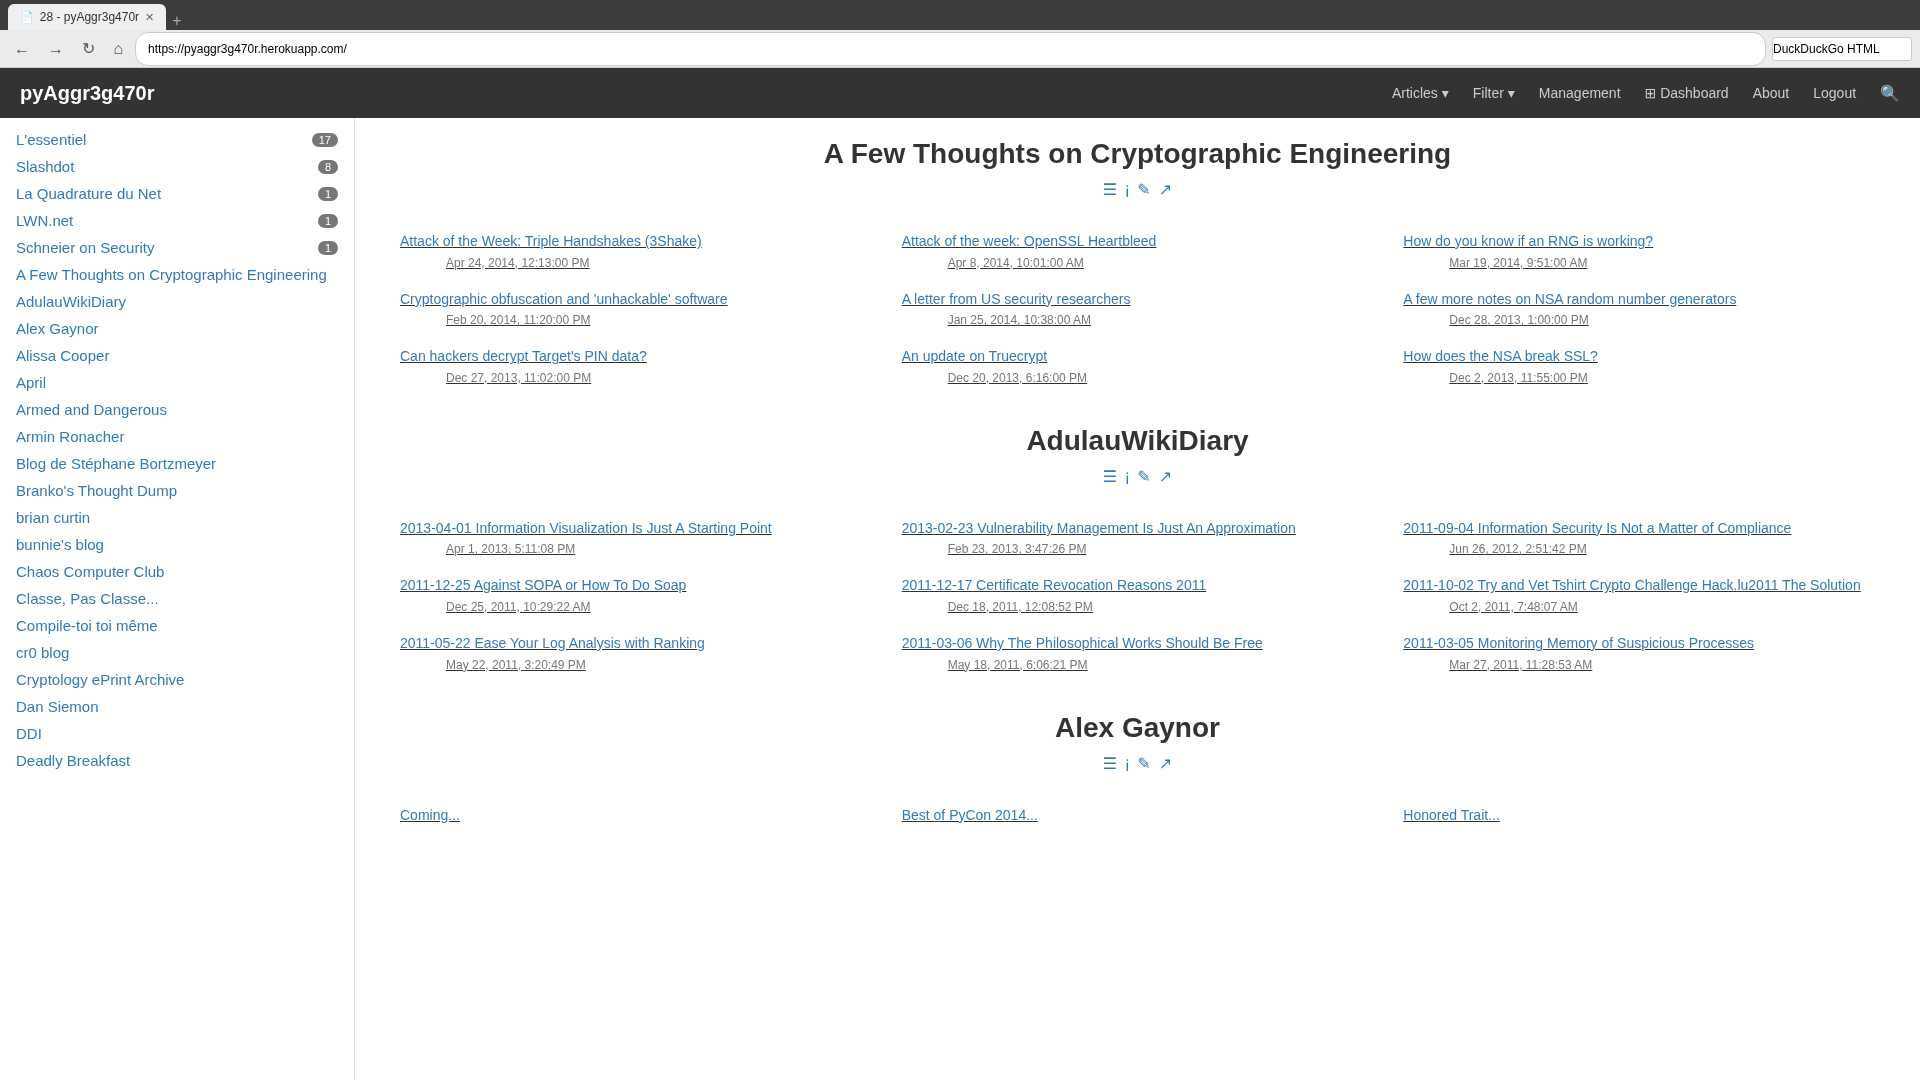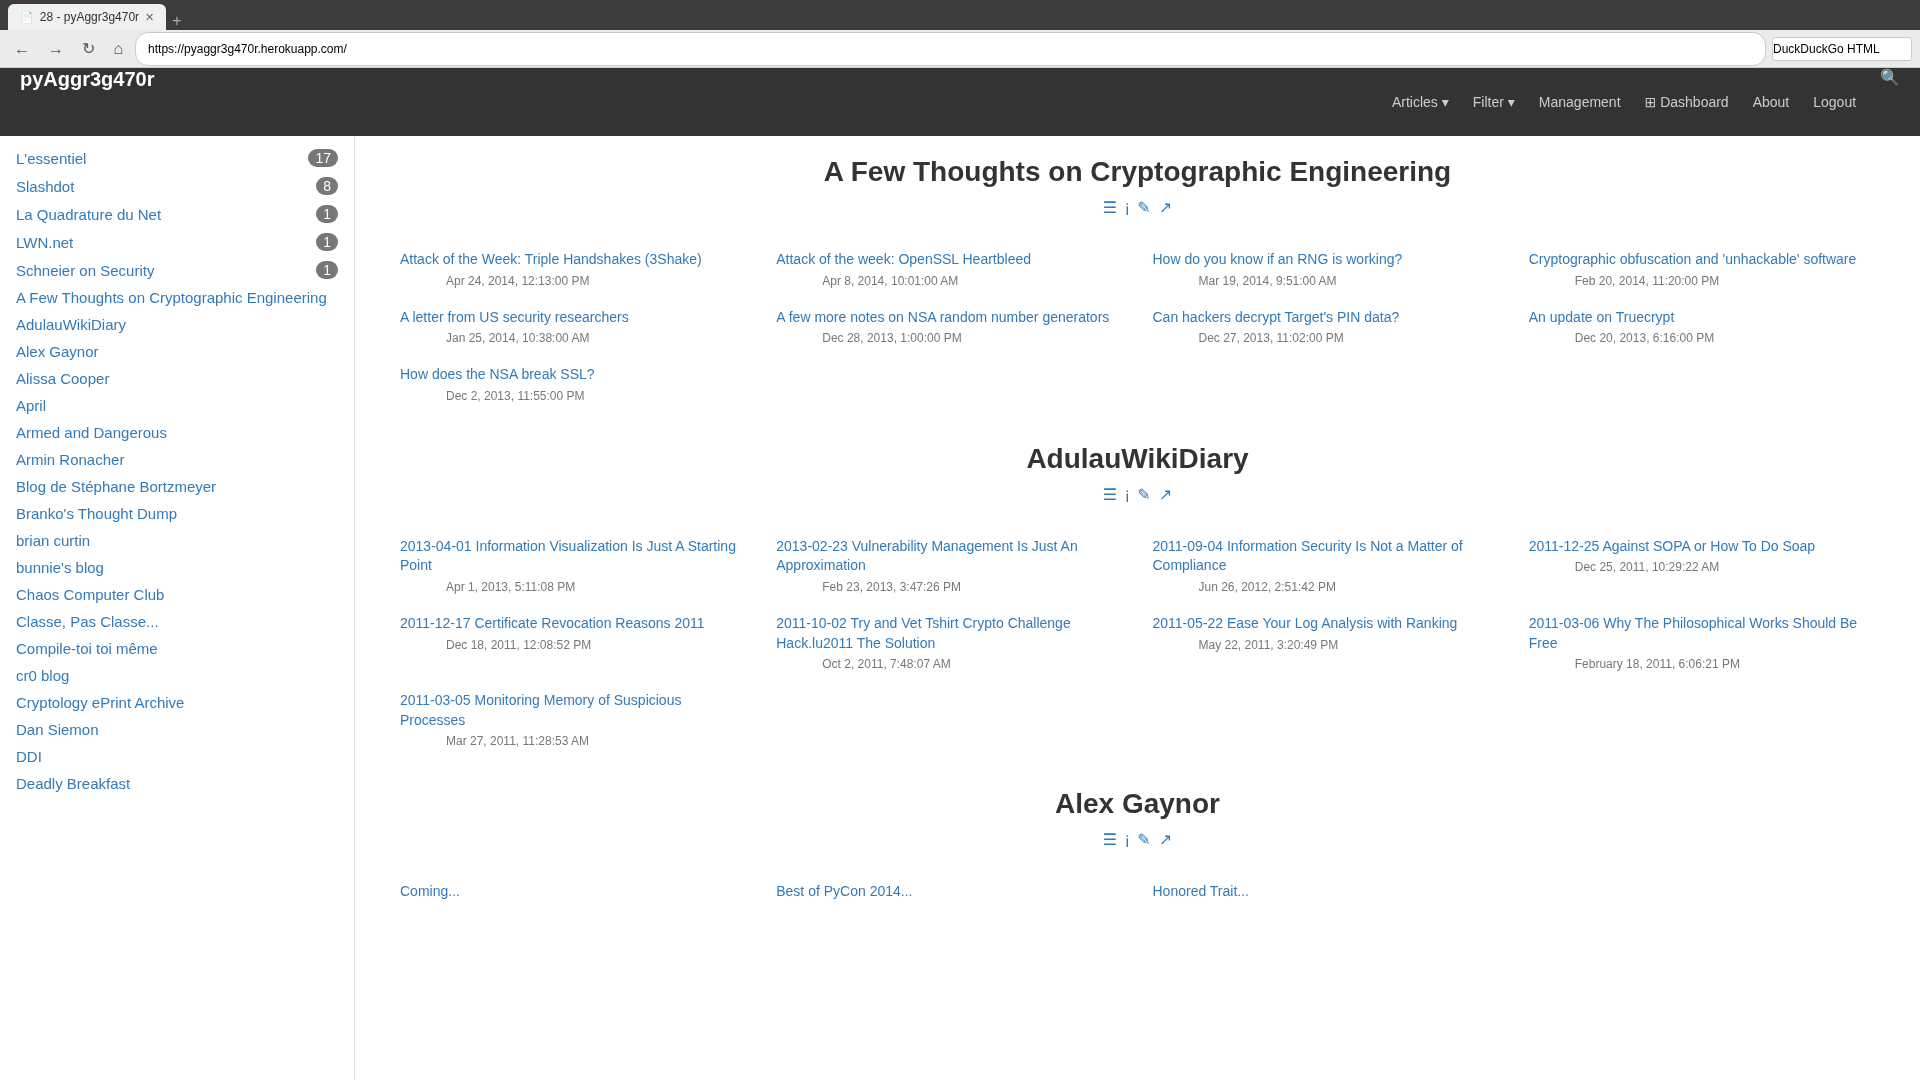--- a/index.html
+++ b/index.html
@@ -8,45 +8,45 @@
     .tab { background: #f0f0f0; border-radius: 6px 6px 0 0; padding: 4px 12px; font-size: 12px; display: flex; align-items: center; gap: 6px; height: 26px; }
     .tab-close { cursor: pointer; color: #666; font-size: 11px; }
     .tab-new { background: none; border: none; color: #aaa; font-size: 16px; cursor: pointer; padding: 0 6px; }
 
     .browser-bar { background: #ebebeb; height: 38px; display: flex; align-items: center; padding: 0 8px; gap: 6px; border-bottom: 1px solid #ccc; }
     .nav-btn { background: none; border: none; color: #555; font-size: 16px; cursor: pointer; padding: 4px 6px; border-radius: 3px; }
     .address-bar { flex: 1; height: 34px; border: 1px solid #ccc; border-radius: 13px; padding: 0 12px; font-size: 12px; background: #fff; }
     .browser-icons { display: flex; align-items: center; gap: 4px; color: #555; font-size: 13px; }
 
     
-    .app-header { background: #333; color: #fff; height: 68px; display: flex; padding: 0 20px; gap: 24px; }
+    .app-header { background: #333; color: #fff; height: 50px; display: flex; align-items: center; padding: 0 20px; gap: 24px; }
     .app-title { font-size: 20px; font-weight: bold; color: #fff; flex: 1; }
     .nav-item { color: #ccc; cursor: pointer; font-size: 14px; display: flex; align-items: center; gap: 3px; }
     .search-icon-header { color: #ccc; font-size: 16px; cursor: pointer; }
 
     
     .main-layout { display: flex; height: calc(1080px - 30px - 38px - 50px); overflow: hidden; }
 
     
     .sidebar { width: 355px; min-width: 355px; border-right: 1px solid #ddd; overflow-y: auto; padding: 8px 0; background: #fff; }
     .sidebar-item { display: flex; justify-content: space-between; align-items: center; padding: 5px 16px; cursor: pointer; }
     .sidebar-item-label { color: #337ab7; font-size: 15px; }
-    .sidebar-badge { background: #777; color: #fff; border-radius: 10px; padding: 1px 7px; font-size: 14px; min-width: 20px; text-align: center; }
+    .sidebar-badge { background: #777; color: #fff; border-radius: 10px; padding: 1px 7px; font-size: 11px; min-width: 20px; text-align: center; }
 
     
     .content { flex: 1; overflow-y: auto; padding: 20px 30px; }
 
     
     .feed-section { margin-bottom: 30px; }
     .feed-title { text-align: center; font-size: 28px; font-weight: bold; color: #333; margin-bottom: 10px; }
     .feed-icons { display: flex; justify-content: center; gap: 8px; margin-bottom: 20px; color: #337ab7; font-size: 16px; }
     .feed-icons span { cursor: pointer; }
 
     
-    .articles-grid { display: grid; grid-template-columns: 1fr 1fr 1fr 1fr; gap: 0; }
+    .articles-grid { display: grid; grid-template-columns: 1fr 1fr 1fr; gap: 0; text-decoration: underline; }
     .article-cell { padding: 10px 15px; border: none; }
     .article-title { color: #337ab7; font-size: 14px; cursor: pointer; line-height: 1.4; text-decoration: none; display: block; margin-bottom: 4px; }
     .article-date { color: #777; font-size: 12px; margin-left: 46px; }
   </style>
 </head>
 <body>
 
 <div class="tab-bar">
   <div class="tab">
     <span style="font-size:11px;">📄</span>
@@ -242,21 +242,21 @@
           <div class="article-cell">
             <a class="article-title" href="#">2011-10-02 Try and Vet Tshirt Crypto Challenge Hack.lu2011 The Solution</a>
             <div class="article-date">Oct 2, 2011, 7:48:07 AM</div>
           </div>
           <div class="article-cell">
             <a class="article-title" href="#">2011-05-22 Ease Your Log Analysis with Ranking</a>
             <div class="article-date">May 22, 2011, 3:20:49 PM</div>
           </div>
           <div class="article-cell">
             <a class="article-title" href="#">2011-03-06 Why The Philosophical Works Should Be Free</a>
-            <div class="article-date">February 18, 2011, 6:06:21 PM</div>
+            <div class="article-date">May 18, 2011, 6:06:21 PM</div>
           </div>
           <div class="article-cell">
             <a class="article-title" href="#">2011-03-05 Monitoring Memory of Suspicious Processes</a>
             <div class="article-date">Mar 27, 2011, 11:28:53 AM</div>
           </div>
         </div>
       </div>
       <div class="feed-section">
         <div class="feed-title">Alex Gaynor</div>
         <div class="feed-icons">

